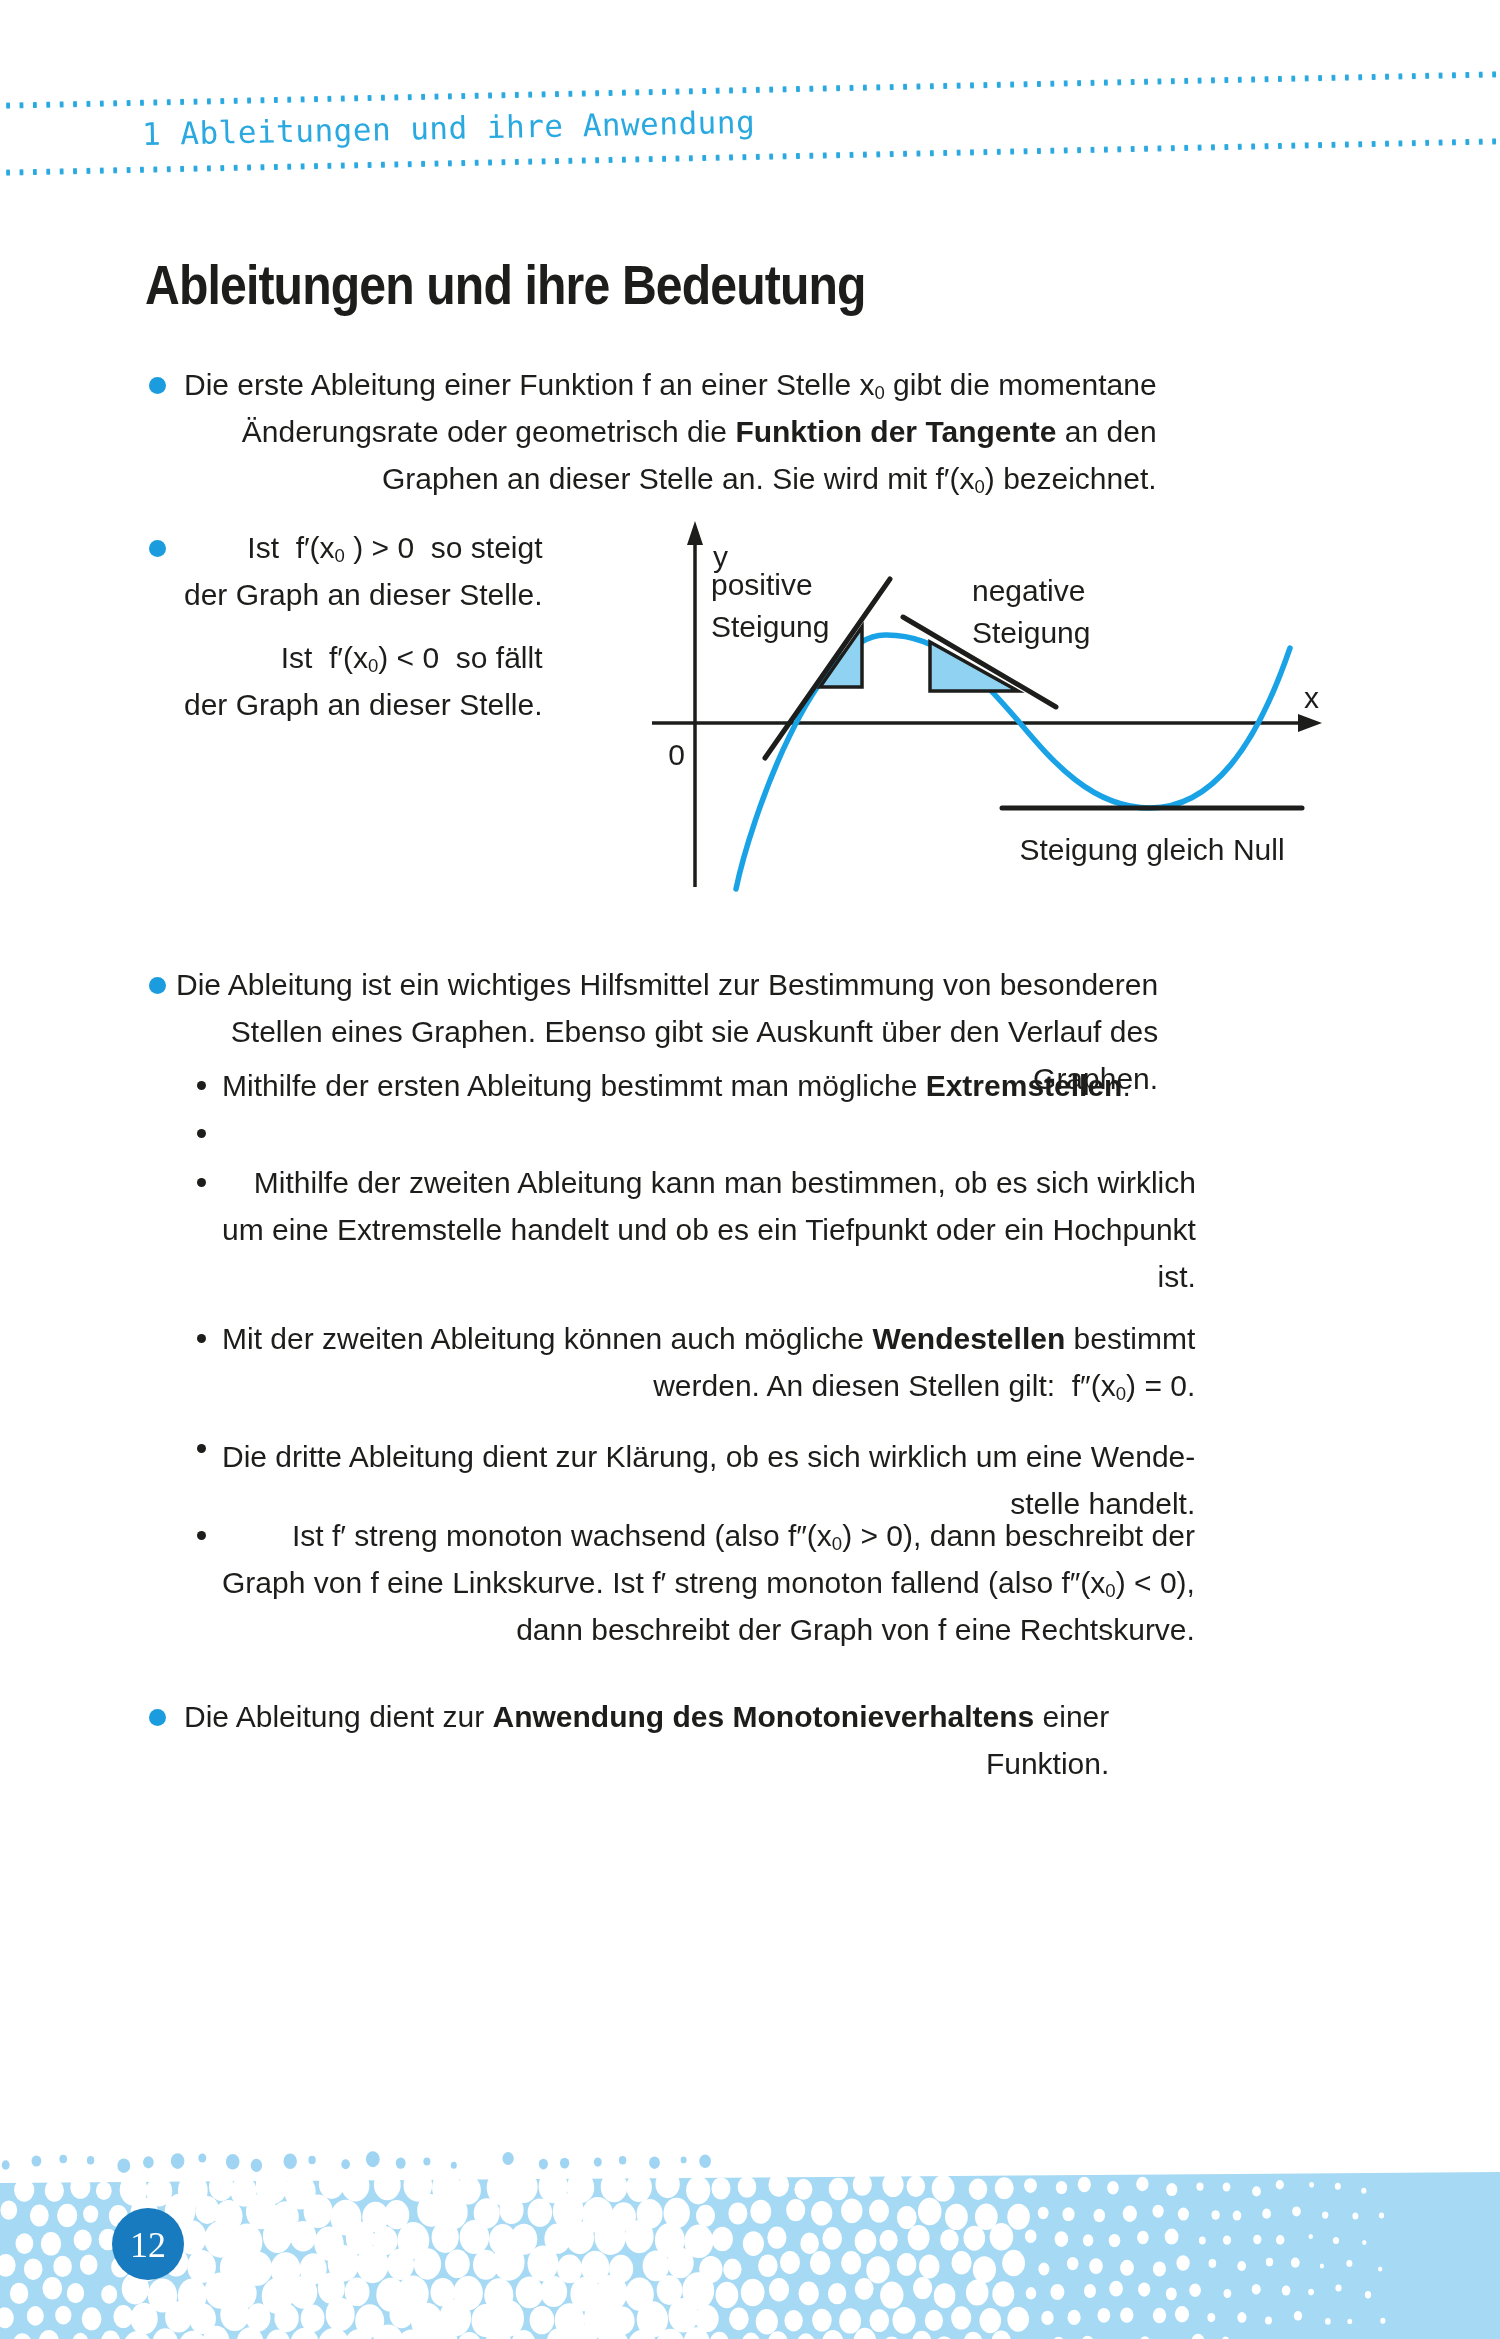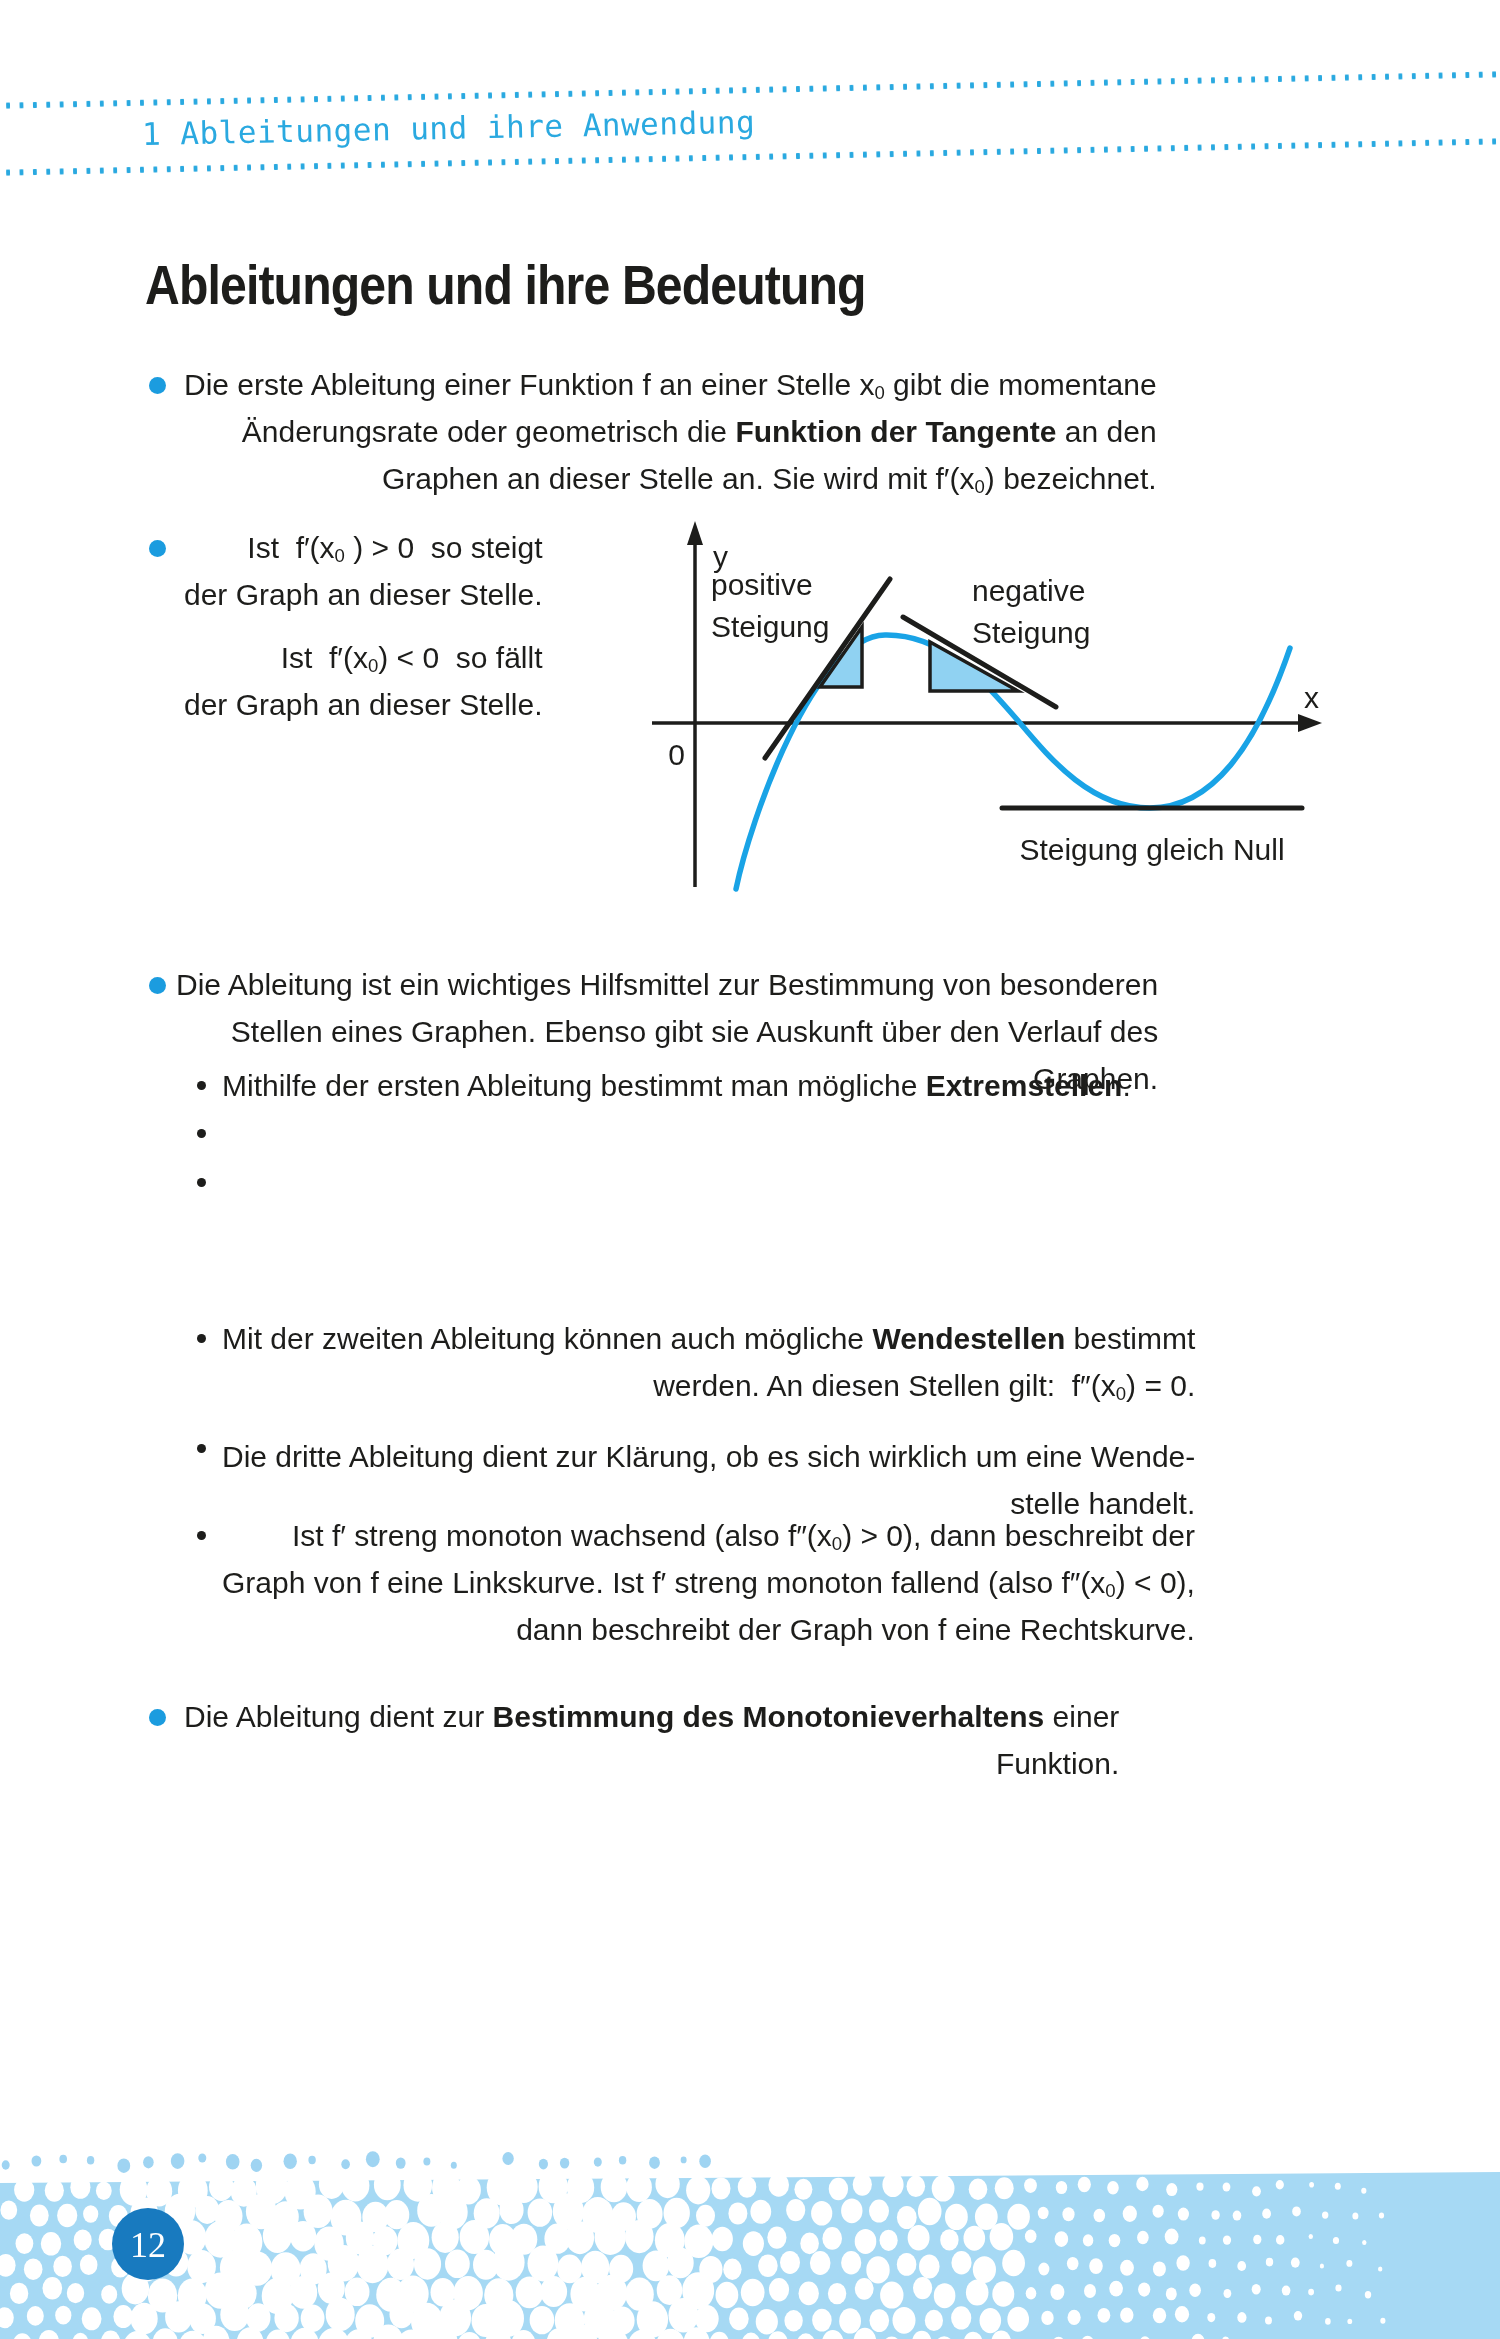--- a/index.html
+++ b/index.html
@@ -81,32 +81,33 @@
 
   <span class="bdot" style="top:977px;background:#1b9cdf;"></span>
   <div class="para" style="left:176px;top:961px;">Die Ableitung ist ein wichtiges Hilfsmittel zur Bestimmung von besonderen<br>Stellen eines Graphen. Ebenso gibt sie Auskunft über den Verlauf des<br>Graphen.</div>
 
   <span class="sdot" style="top:1081px;"></span>
   <div class="para" style="left:222px;top:1062px;">Mithilfe der ersten Ableitung bestimmt man mögliche <b>Extremstellen</b>.</div>
 
   <span class="sdot" style="top:1129px;"></span>
 
   <span class="sdot" style="top:1178px;"></span>
+  <div class="para" style="left:222px;top:1159px;">Mithilfe der zweiten Ableitung kann man bestimmen, ob es sich wirklich<br>um eine Extremstelle handelt und ob es ein Tiefpunkt oder ein Hochpunkt<br>ist.</div>
 
   <span class="sdot" style="top:1334px;"></span>
   <div class="para" style="left:222px;top:1315px;">Mit der zweiten Ableitung können auch mögliche <b>Wendestellen</b> bestimmt<br>werden. An diesen Stellen gilt:&nbsp; f″(x<sub>0</sub>) = 0.</div>
 
   <span class="sdot" style="top:1444px;"></span>
   <div class="para" style="left:222px;top:1425px;margin-top:8px;">Die dritte Ableitung dient zur Klärung, ob es sich wirklich um eine Wende-<br>stelle handelt.</div>
 
   <span class="sdot" style="top:1531px;"></span>
   <div class="para" style="left:222px;top:1512px;">Ist f′ streng monoton wachsend (also f″(x<sub>0</sub>) &gt; 0), dann beschreibt der<br>Graph von f eine Linkskurve. Ist f′ streng monoton fallend (also f″(x<sub>0</sub>) &lt; 0),<br>dann beschreibt der Graph von f eine Rechtskurve.</div>
 
   <span class="bdot" style="top:1709px;background:#1b9cdf;"></span>
-  <div class="para" style="left:184px;top:1693px;">Die Ableitung dient zur <b>Bestimmung des Monotonieverhaltens</b> einer<br>Funktion.</div>
+  <div class="para" style="left:184px;top:1693px;">Die Ableitung dient zur <b>Anwendung des Monotonieverhaltens</b> einer<br>Funktion.</div>
 
   <svg class="footer" width="1500" height="209" viewBox="0 0 1500 209">
     <polygon points="0,53 1500,42 1500,209 0,209" fill="#a6d9f4"></polygon>
     <g id="fdots">
         <ellipse cx="5.7" cy="35.0" rx="4.0" ry="4.7" fill="#9fd4f2"></ellipse>
         <ellipse cx="36.4" cy="31.0" rx="4.9" ry="5.6" fill="#9fd4f2"></ellipse>
         <ellipse cx="63.2" cy="29.0" rx="3.8" ry="4.3" fill="#9fd4f2"></ellipse>
         <ellipse cx="90.6" cy="30.3" rx="3.7" ry="4.3" fill="#9fd4f2"></ellipse>
         <ellipse cx="123.8" cy="35.7" rx="6.4" ry="7.3" fill="#9fd4f2"></ellipse>
         <ellipse cx="148.4" cy="32.3" rx="5.3" ry="6.1" fill="#9fd4f2"></ellipse>

